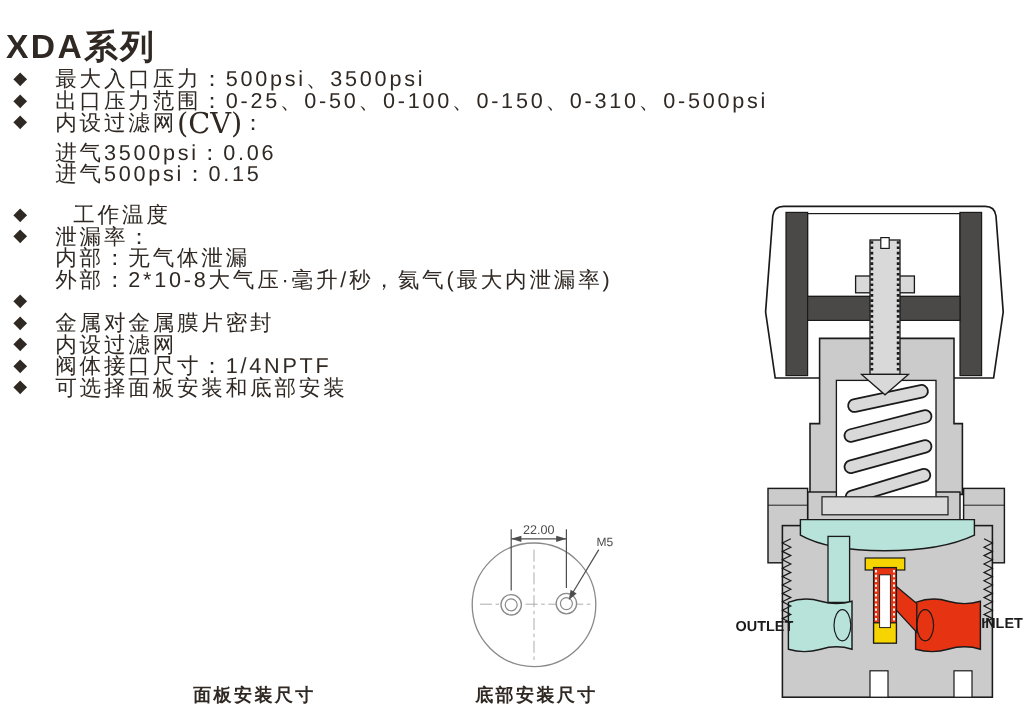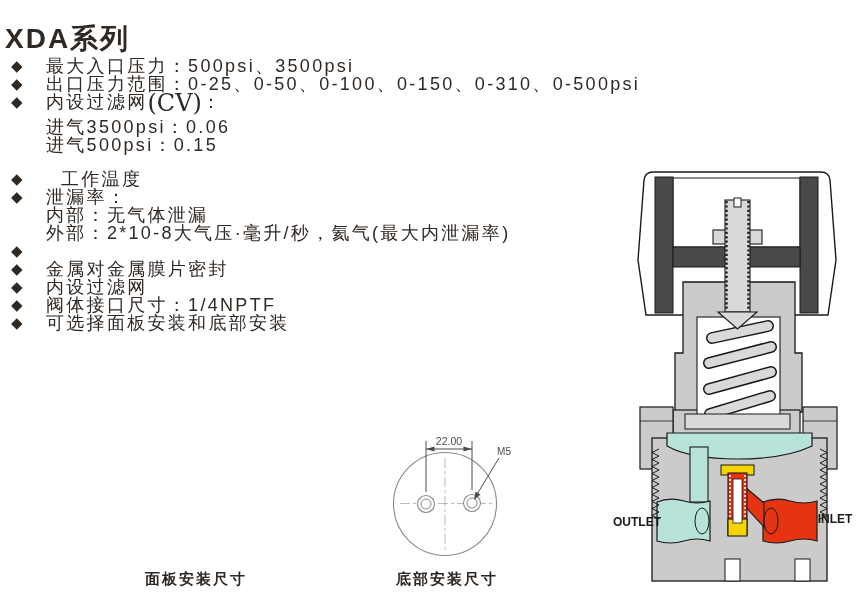--- a/index.html
+++ b/index.html
@@ -17,21 +17,21 @@
   .row.tall{height:25px;}
   .row.gap{margin-top:16px;}
   .bullet{flex:0 0 35px;padding-left:11px;font-size:15px;line-height:18px;color:var(--text);}
   .txt{letter-spacing:2.3px;white-space:nowrap;}
   .indent2 .txt{padding-left:15px;}
   .cv{font-family:"DejaVu Serif","Liberation Serif",serif;font-size:24px;
       letter-spacing:0;vertical-align:-3px;line-height:18px;}
   .drawing{position:absolute;}
   .caption{position:absolute;top:570px;font-size:15px;letter-spacing:2px;
            font-weight:600;text-align:center;}
-  .caption.panel{left:136px;width:120px;font-family:Liberation Mono, monospace;}
+  .caption.panel{left:152px;width:120px;font-family:Liberation Mono, monospace;}
   .caption.bottom{left:390px;width:108px;text-align:right;}
   svg text.dimtxt{font-family:"Liberation Sans","DejaVu Sans",sans-serif;
                   fill:var(--dim);}
   svg text.portlbl{font-family:"Liberation Sans","DejaVu Sans",sans-serif;
                    font-weight:bold;fill:var(--outline);}
 </style>
 </head>
 <body>
 
 <div class="page">

